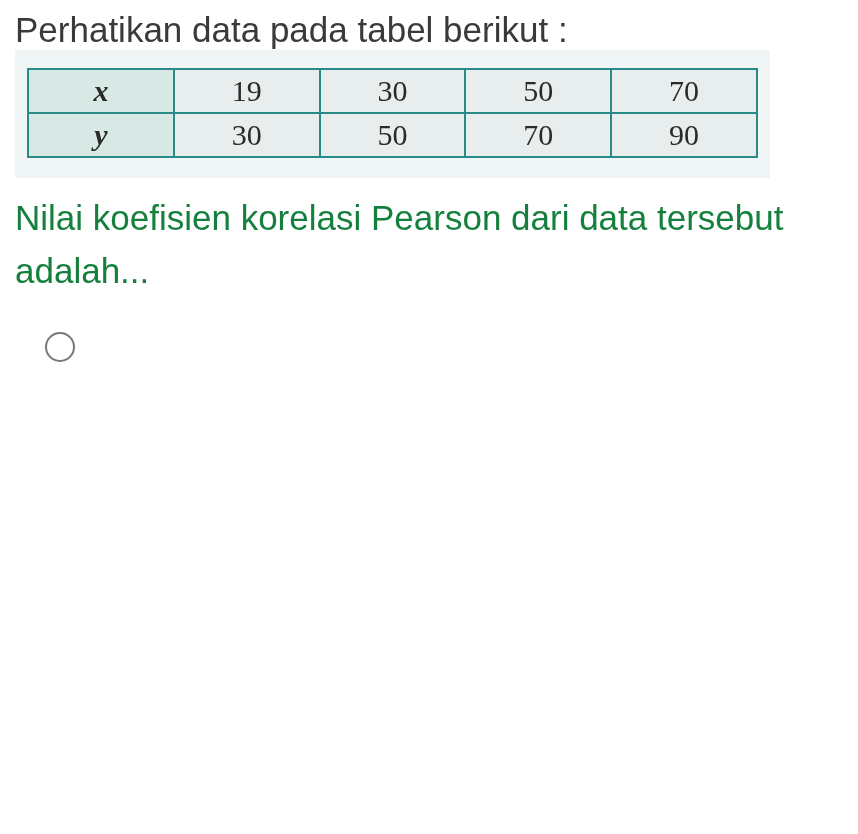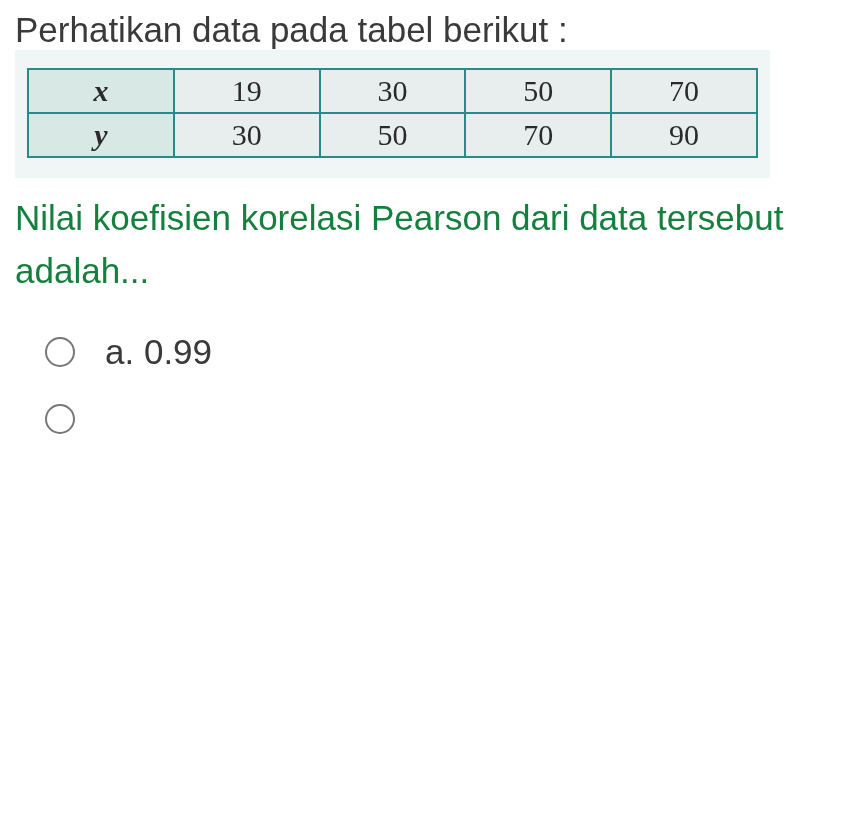--- a/index.html
+++ b/index.html
@@ -95,18 +95,14 @@
     </tr>
   </tbody>
     </table>
 </div>
 
 <div class="question-text">Nilai koefisien korelasi Pearson dari data tersebut adalah...</div>
 
 <div class="options">
   <div class="option">
     <div class="radio"></div>
-    <div class="option-label">a. 0.99</div>
-  </div>
-  <div class="option">
-    <div class="radio"></div>
   </div>
 </div>
 
 </body></html>

